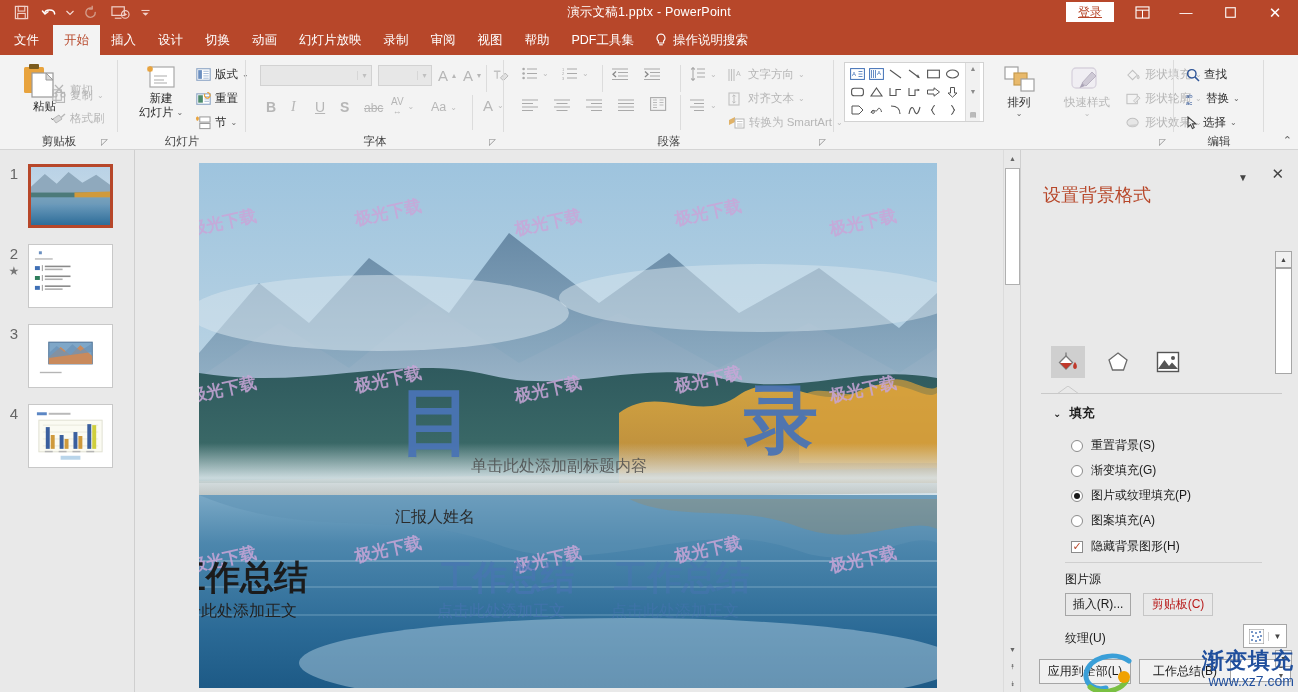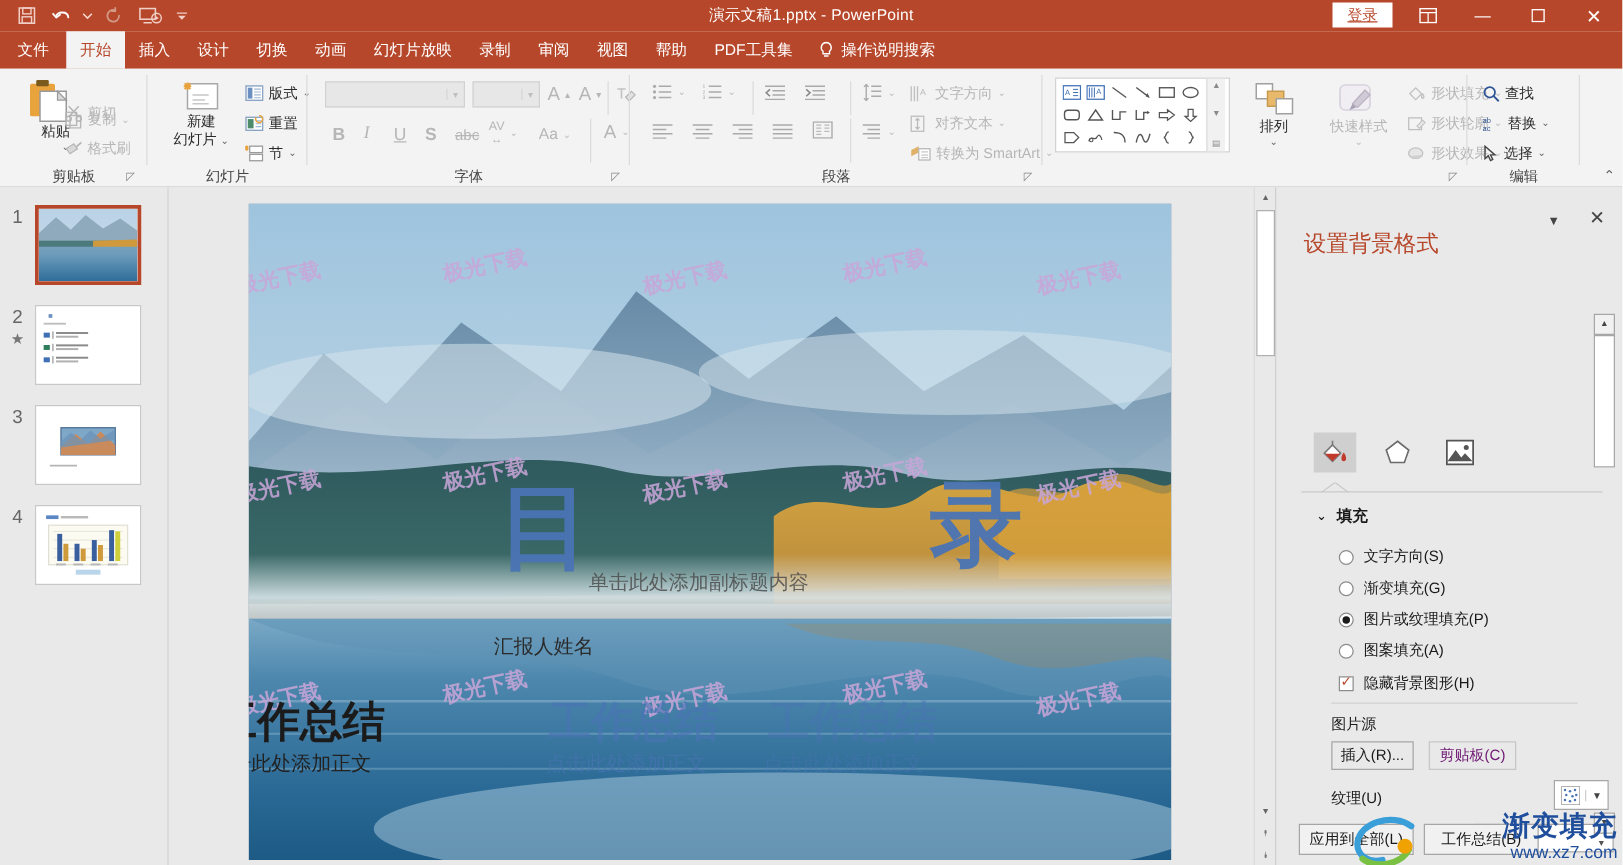--- a/index.html
+++ b/index.html
@@ -165,21 +165,21 @@
     display: inline-flex; align-items: center; justify-content: center; flex: none;
   }
   .radio.on::after { content: ''; width: 6px; height: 6px; border-radius: 50%; background: #1a1a1a; }
   .cb { width: 12px; height: 12px; border: 1px solid #8c8c8c; background: #fff; display: inline-flex; align-items: center; justify-content: center; flex: none; }
   .cb.on { color: #b7472a; font-size: 11px; line-height: 1; }
   .pane-label { position: absolute; font-size: 12px; color: #1a1a1a; }
   .pane-btn {
     position: absolute; border: 1px solid #a6a6a6; background: #e9e9e9;
     font-size: 12px; color: #1a1a1a; display: flex; align-items: center; justify-content: center;
   }
-  .pane-btn.disabled { color: #701a75; border-color: #c6c6c6; }
+  .pane-btn.disabled { color: #b91c1c; border-color: #c6c6c6; }
   .spin {
     position: absolute; background: #fff; border: 1px solid #a6a6a6;
     display: flex; align-items: center; font-size: 12px; color: #1a1a1a; padding-left: 8px;
   }
   .spin .arrows {
     margin-left: auto; width: 18px; height: 100%; display: flex; flex-direction: column;
     align-items: center; justify-content: center; font-size: 7px; color: #555; line-height: 1.3;
   }
   .slider-track { position: absolute; height: 1px; background: #666; }
   .slider-handle { position: absolute; width: 3px; height: 11px; background: #444; }
@@ -1039,21 +1039,21 @@
         <path d="M0 8 L11 0 L22 8" fill="none" stroke="#c9c9c9" stroke-width="1"></path>
       </svg>
 
     <div class="sec-header" style="top:255px;">
       <span style="font-size:10px;">⌄</span>
       <span>填充</span>
     </div>
 
     <div class="radio-row" style="top:287px;">
       <span class="radio"></span>
-      <span>文字方向(S)</span>
+      <span>重置背景(S)</span>
     </div>
     <div class="radio-row" style="top:312px;">
       <span class="radio"></span>
       <span>渐变填充(G)</span>
     </div>
     <div class="radio-row" style="top:337px;">
       <span class="radio on"></span>
       <span>图片或纹理填充(P)</span>
     </div>
     <div class="radio-row" style="top:362px;">

